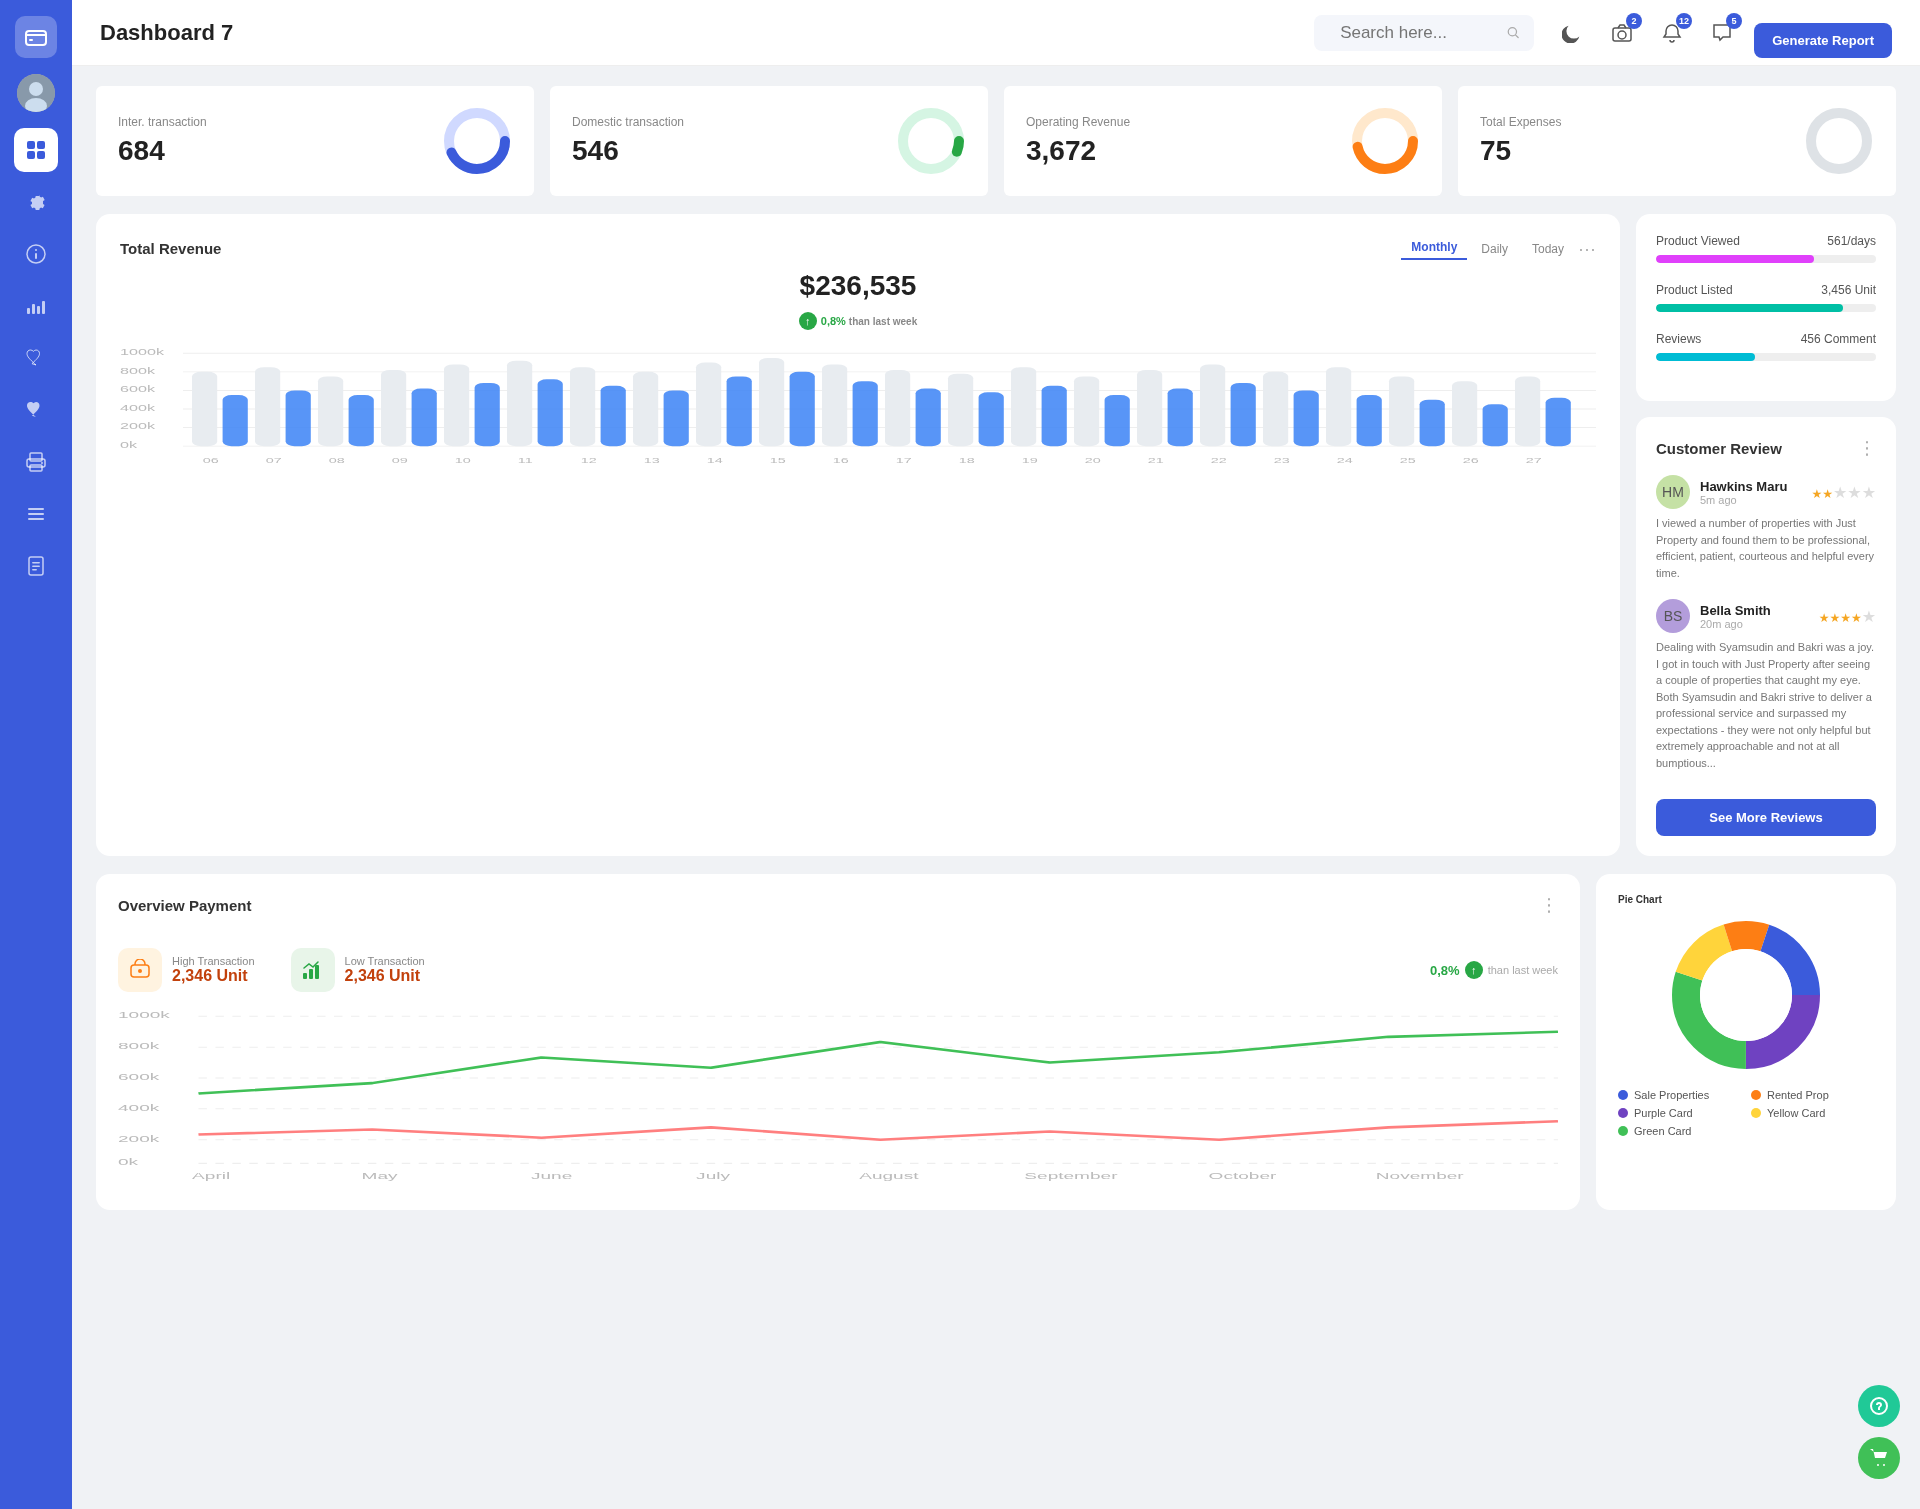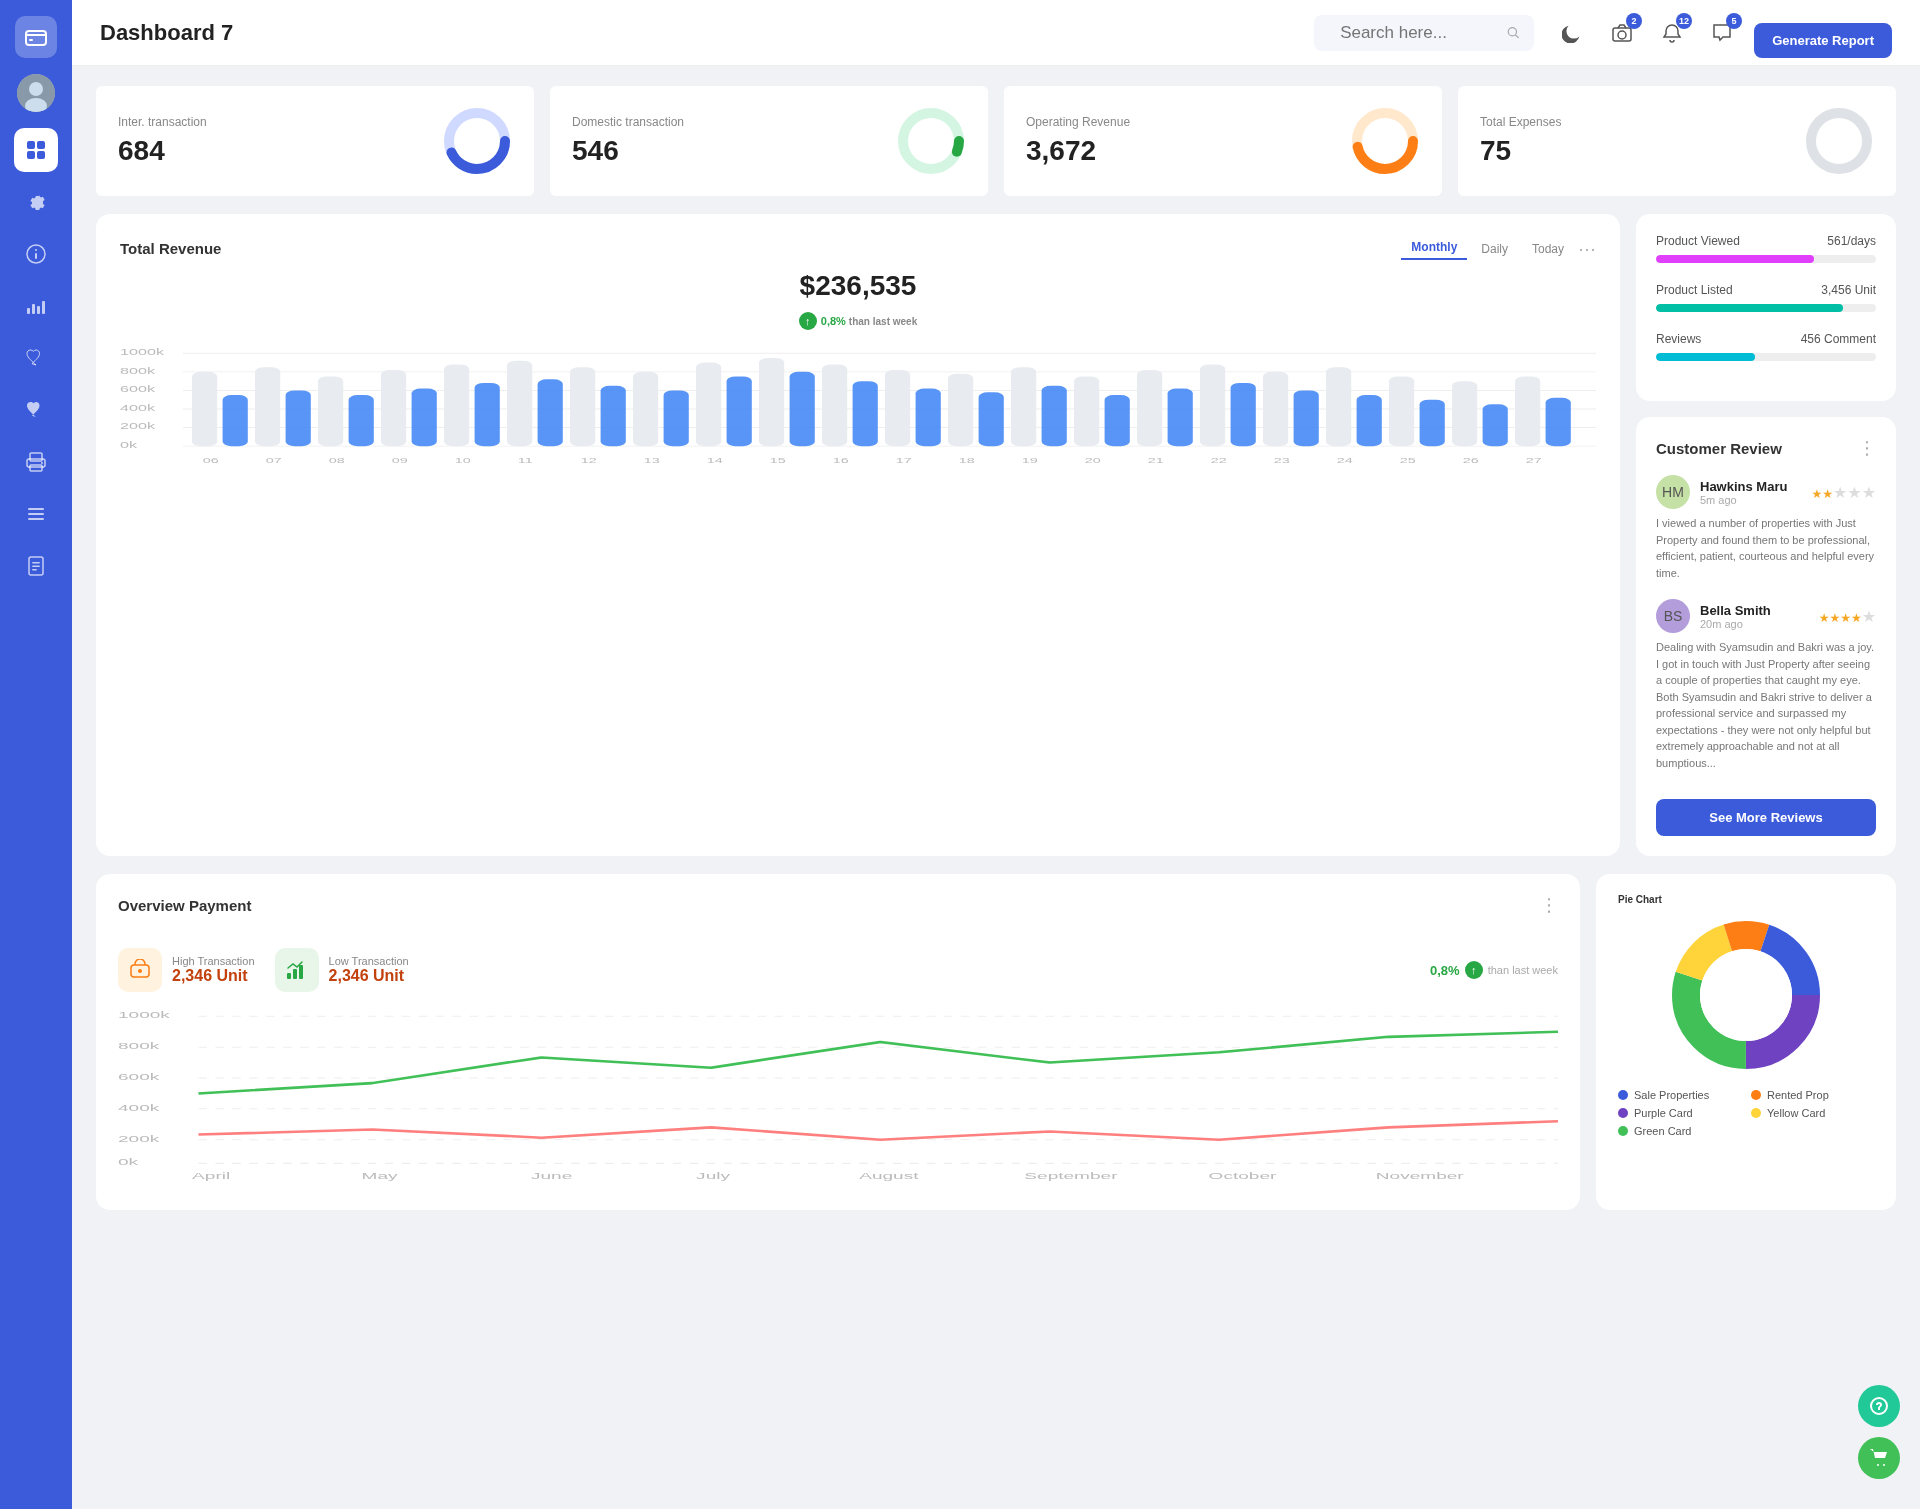--- a/index.html
+++ b/index.html
@@ -192,21 +192,21 @@
     .progress-fill { height: 100%; border-radius: 4px; }
 
     
     .payment-card {
       background: white;
       border-radius: 14px;
       padding: 20px 22px;
     }
     .payment-header { display: flex; justify-content: space-between; align-items: center; margin-bottom: 14px; }
     .payment-title { font-size: 15px; font-weight: 600; color: #333; }
-    .payment-stats { display: flex; gap: 20px; margin-bottom: 14px; margin-top: 32px; }
+    .payment-stats { display: flex; gap: 36px; margin-bottom: 14px; margin-top: 32px; }
     .payment-stat-item { display: flex; align-items: center; gap: 10px; }
     .payment-icon { width: 44px; height: 44px; border-radius: 10px; display: flex; align-items: center; justify-content: center; font-size: 20px; }
     .payment-stat-label { font-size: 11px; color: #888; }
     .payment-stat-val { font-size: 16px; font-weight: 700; color: #c2410c; }
 
     
     .pie-card {
       background: white;
       border-radius: 14px;
       padding: 20px 22px;

